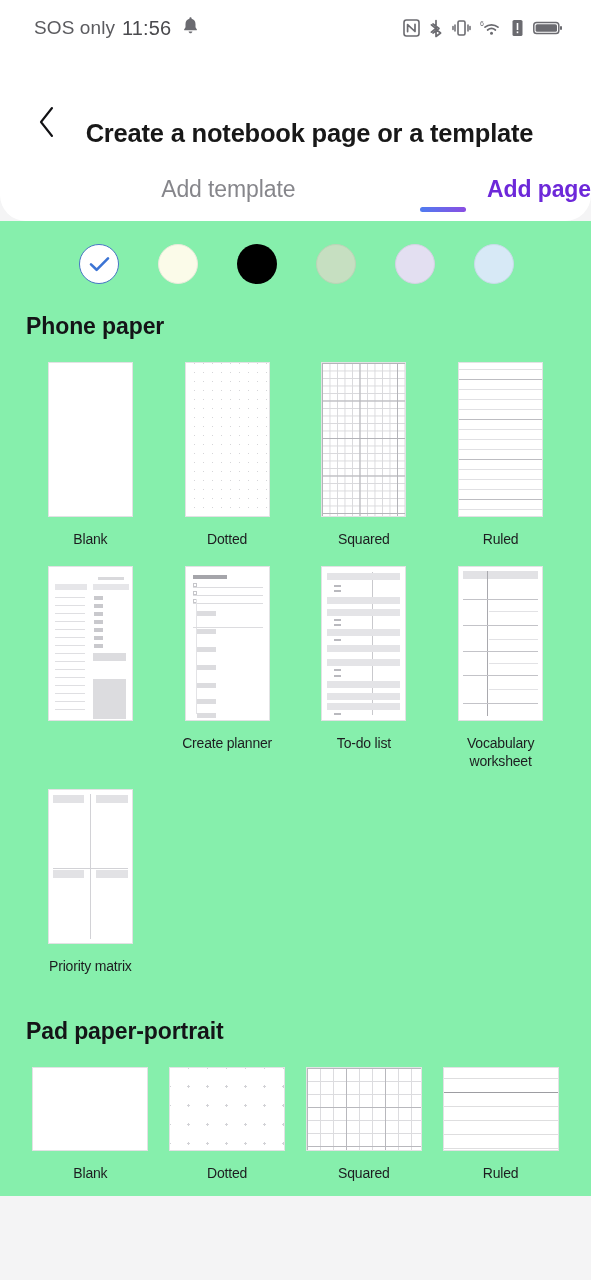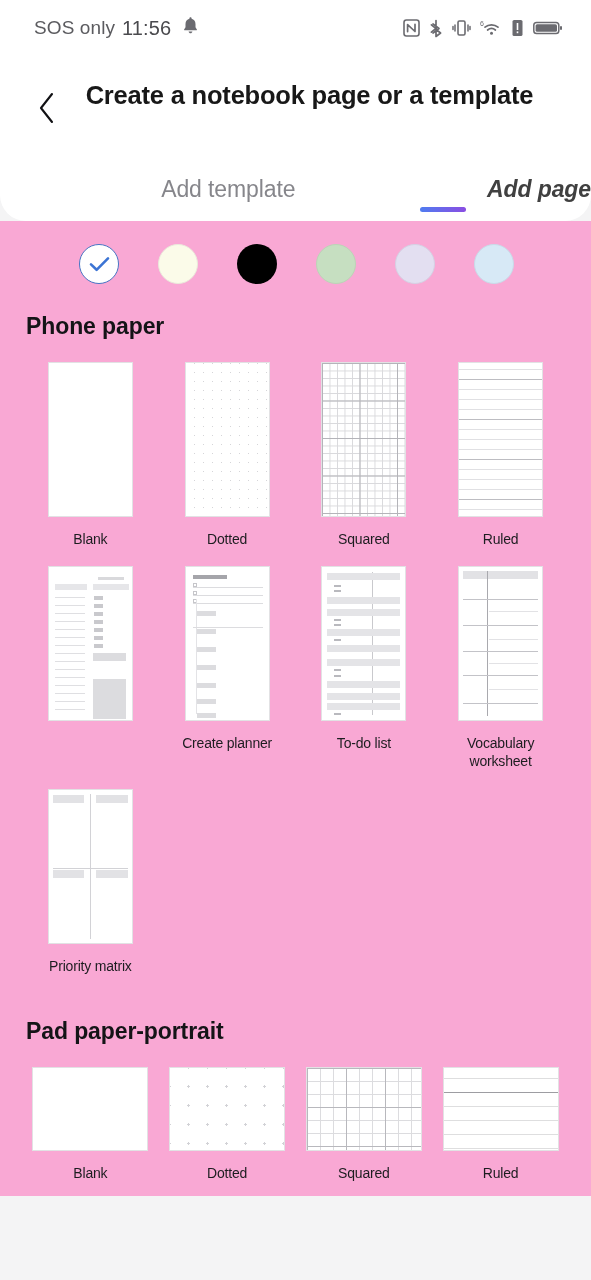--- a/index.html
+++ b/index.html
@@ -47,21 +47,21 @@
   .header-card {
     background: #ffffff;
     border-bottom-left-radius: 26px;
     border-bottom-right-radius: 26px;
     padding: 18px 0 0 0;
     position: relative;
     z-index: 5;
   }
   .header-top {
     display: flex;
-    align-items: flex-start;
+    align-items: flex-end;
     padding: 0 24px;
     min-height: 76px;
   }
   .back-button {
     width: 46px;
     height: 56px;
     display: flex;
     align-items: center;
     justify-content: center;
     flex: 0 0 46px;
@@ -90,39 +90,38 @@
     padding: 6px 0 18px 0;
     position: relative;
     cursor: pointer;
   }
   .tab-label {
     font-size: 23px;
     color: #86868b;
     letter-spacing: -0.1px;
   }
   .tab.active .tab-label {
-    color: #404040;
+    color: #6d28d9;
     font-weight: bold;
-    font-style: italic;
   }
   .tab-indicator {
     position: absolute;
     bottom: 9px;
     left: 50%;
     transform: translateX(-50%);
     width: 46px;
     height: 5px;
     border-radius: 3px;
     background: linear-gradient(90deg, #4f7cf0 0%, #8a4de2 100%);
   }
 
   
   .content {
     padding: 0 0 0 0;
-    background: #f9a8d4;
+    background: #86efac;
   }
 
   .swatch-row {
     display: flex;
     align-items: center;
     padding: 23px 0 0 79px;
     gap: 0;
   }
   .swatch {
     width: 40px;

